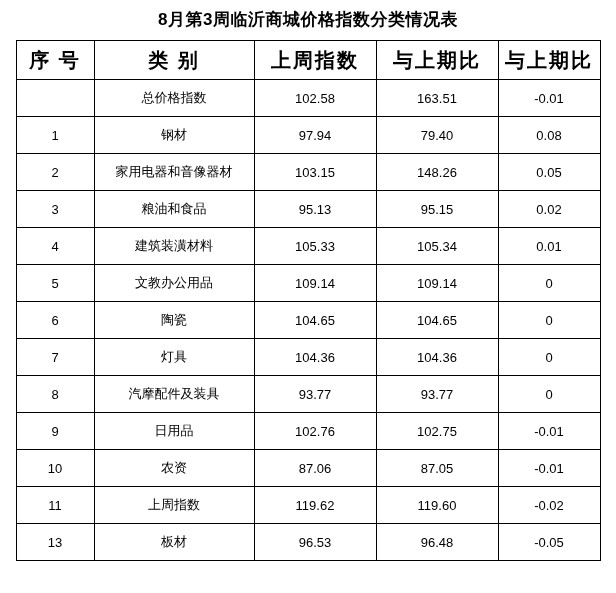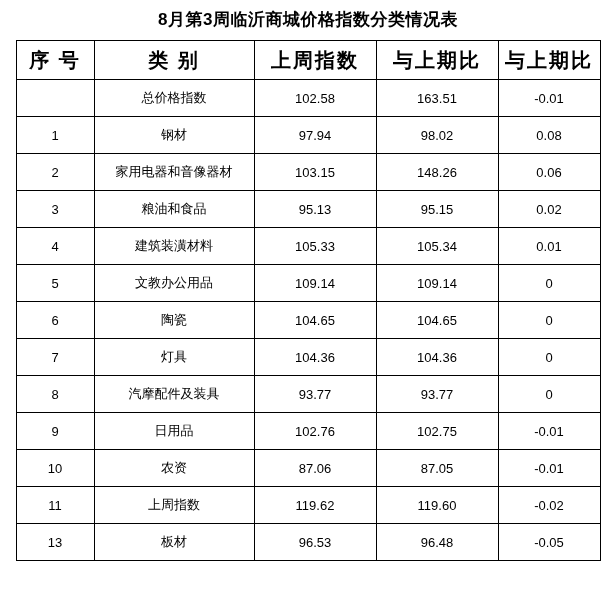--- a/index.html
+++ b/index.html
@@ -91,29 +91,29 @@
         <td class="seq-cell"></td>
         <td class="cat-cell">总价格指数</td>
         <td class="num-cell">102.58</td>
         <td class="num-cell">163.51</td>
         <td class="num-cell">-0.01</td>
       </tr>
       <tr>
         <td class="seq-cell">1</td>
         <td class="cat-cell">钢材</td>
         <td class="num-cell">97.94</td>
-        <td class="num-cell">98.02</td>
+        <td class="num-cell">79.40</td>
         <td class="num-cell">0.08</td>
       </tr>
       <tr>
         <td class="seq-cell">2</td>
         <td class="cat-cell">家用电器和音像器材</td>
         <td class="num-cell">103.15</td>
         <td class="num-cell">148.26</td>
-        <td class="num-cell">0.06</td>
+        <td class="num-cell">0.05</td>
       </tr>
       <tr>
         <td class="seq-cell">3</td>
         <td class="cat-cell">粮油和食品</td>
         <td class="num-cell">95.13</td>
         <td class="num-cell">95.15</td>
         <td class="num-cell">0.02</td>
       </tr>
       <tr>
         <td class="seq-cell">4</td>

